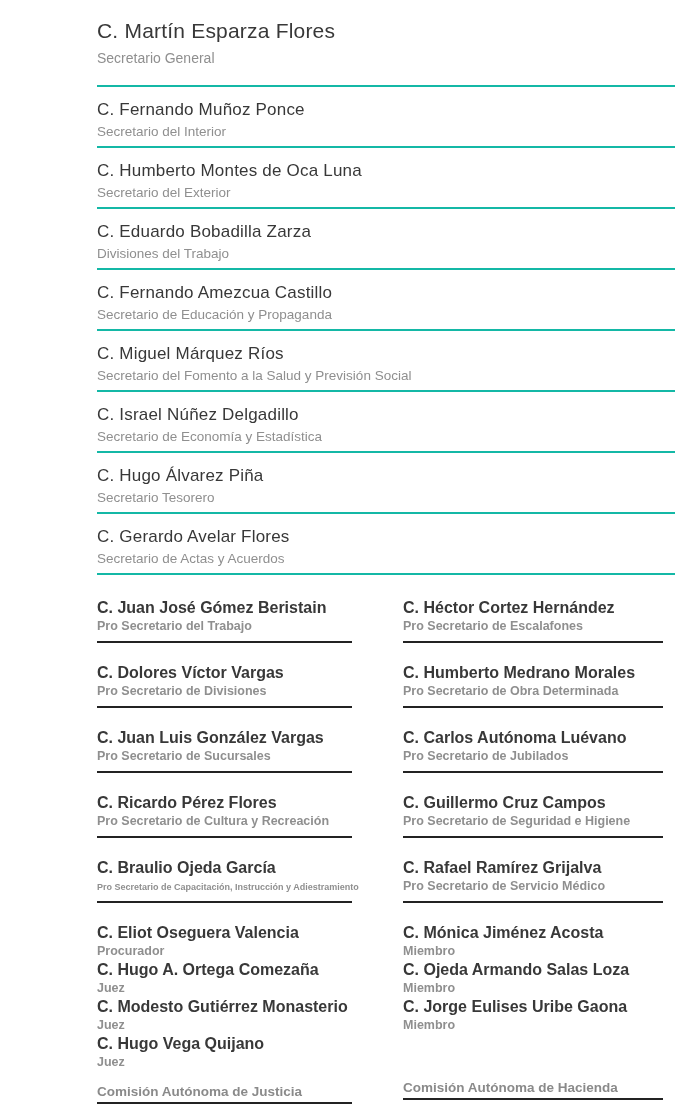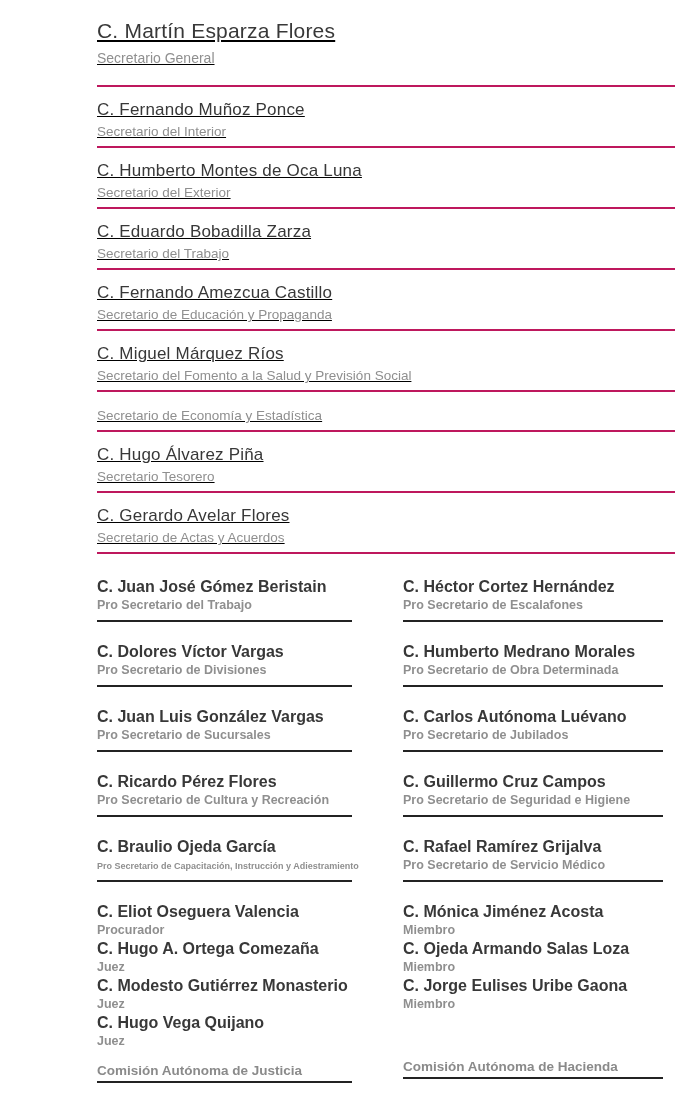--- a/index.html
+++ b/index.html
@@ -16,23 +16,22 @@
     overflow: hidden;
   }
   .content {
     position: absolute;
     left: 97px;
     top: 0;
     width: 578px;
   }
   
   .main-entry {
-    border-bottom: 2px solid #be185d;
+    border-bottom: 2px solid #14b8a6;
     padding: 12px 0 7px 0;
-    text-decoration: underline;
   }
   .main-entry .name {
     font-size: 17px;
     line-height: 21px;
     color: #383838;
     letter-spacing: 0.2px;
   }
   .main-entry .title {
     font-size: 13.5px;
     line-height: 15px;
@@ -120,31 +119,32 @@
       <div class="main-entry">
         <div class="name">C. Fernando Muñoz Ponce</div>
         <div class="title">Secretario del Interior</div>
       </div>
       <div class="main-entry">
         <div class="name">C. Humberto Montes de Oca Luna</div>
         <div class="title">Secretario del Exterior</div>
       </div>
       <div class="main-entry">
         <div class="name">C. Eduardo Bobadilla Zarza</div>
-        <div class="title">Secretario del Trabajo</div>
+        <div class="title">Divisiones del Trabajo</div>
       </div>
       <div class="main-entry">
         <div class="name">C. Fernando Amezcua Castillo</div>
         <div class="title">Secretario de Educación y Propaganda</div>
       </div>
       <div class="main-entry">
         <div class="name">C. Miguel Márquez Ríos</div>
         <div class="title">Secretario del Fomento a la Salud y Previsión Social</div>
       </div>
       <div class="main-entry">
+        <div class="name">C. Israel Núñez Delgadillo</div>
         <div class="title">Secretario de Economía y Estadística</div>
       </div>
       <div class="main-entry">
         <div class="name">C. Hugo Álvarez Piña</div>
         <div class="title">Secretario Tesorero</div>
       </div>
       <div class="main-entry">
         <div class="name">C. Gerardo Avelar Flores</div>
         <div class="title">Secretario de Actas y Acuerdos</div>
       </div>

